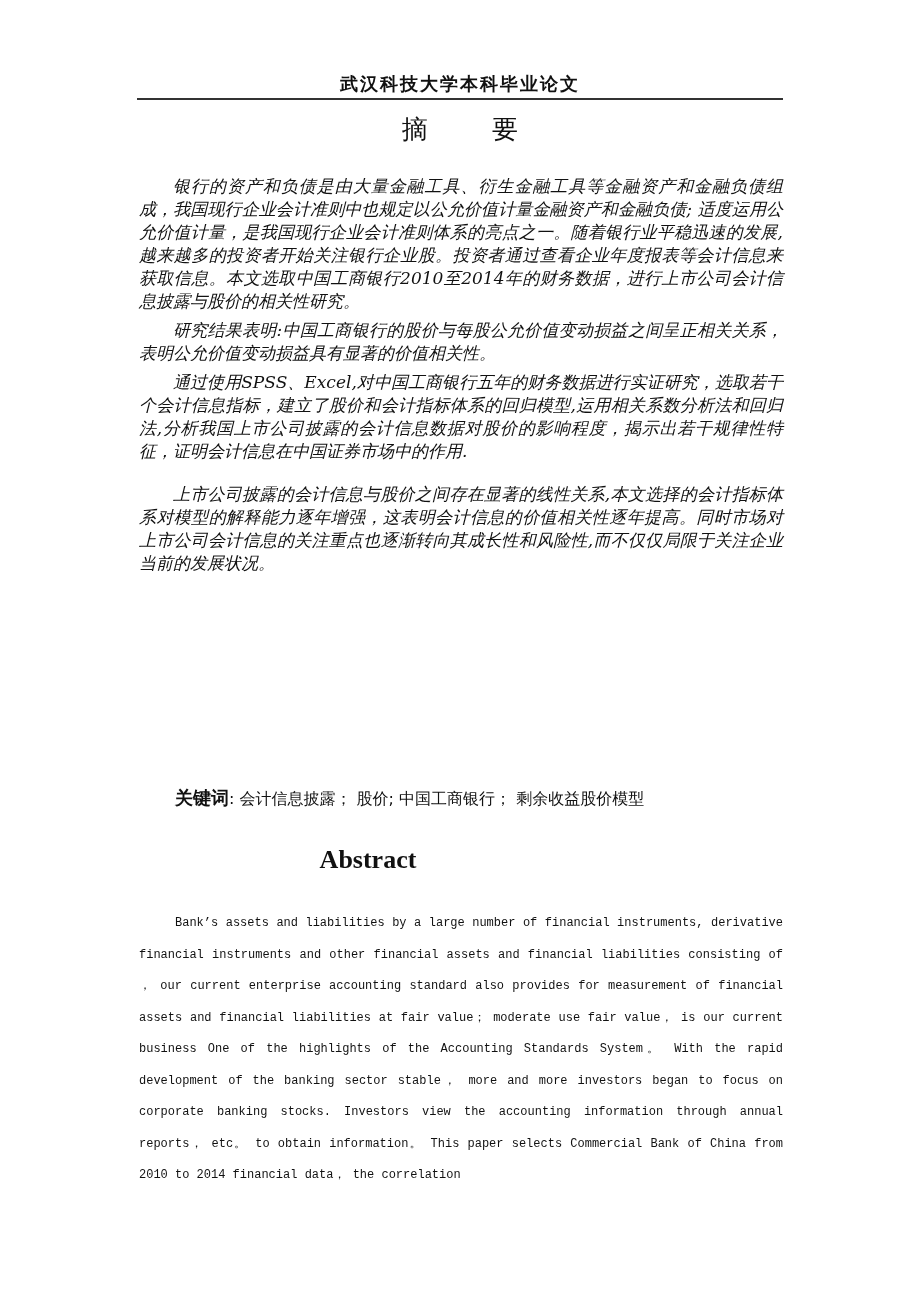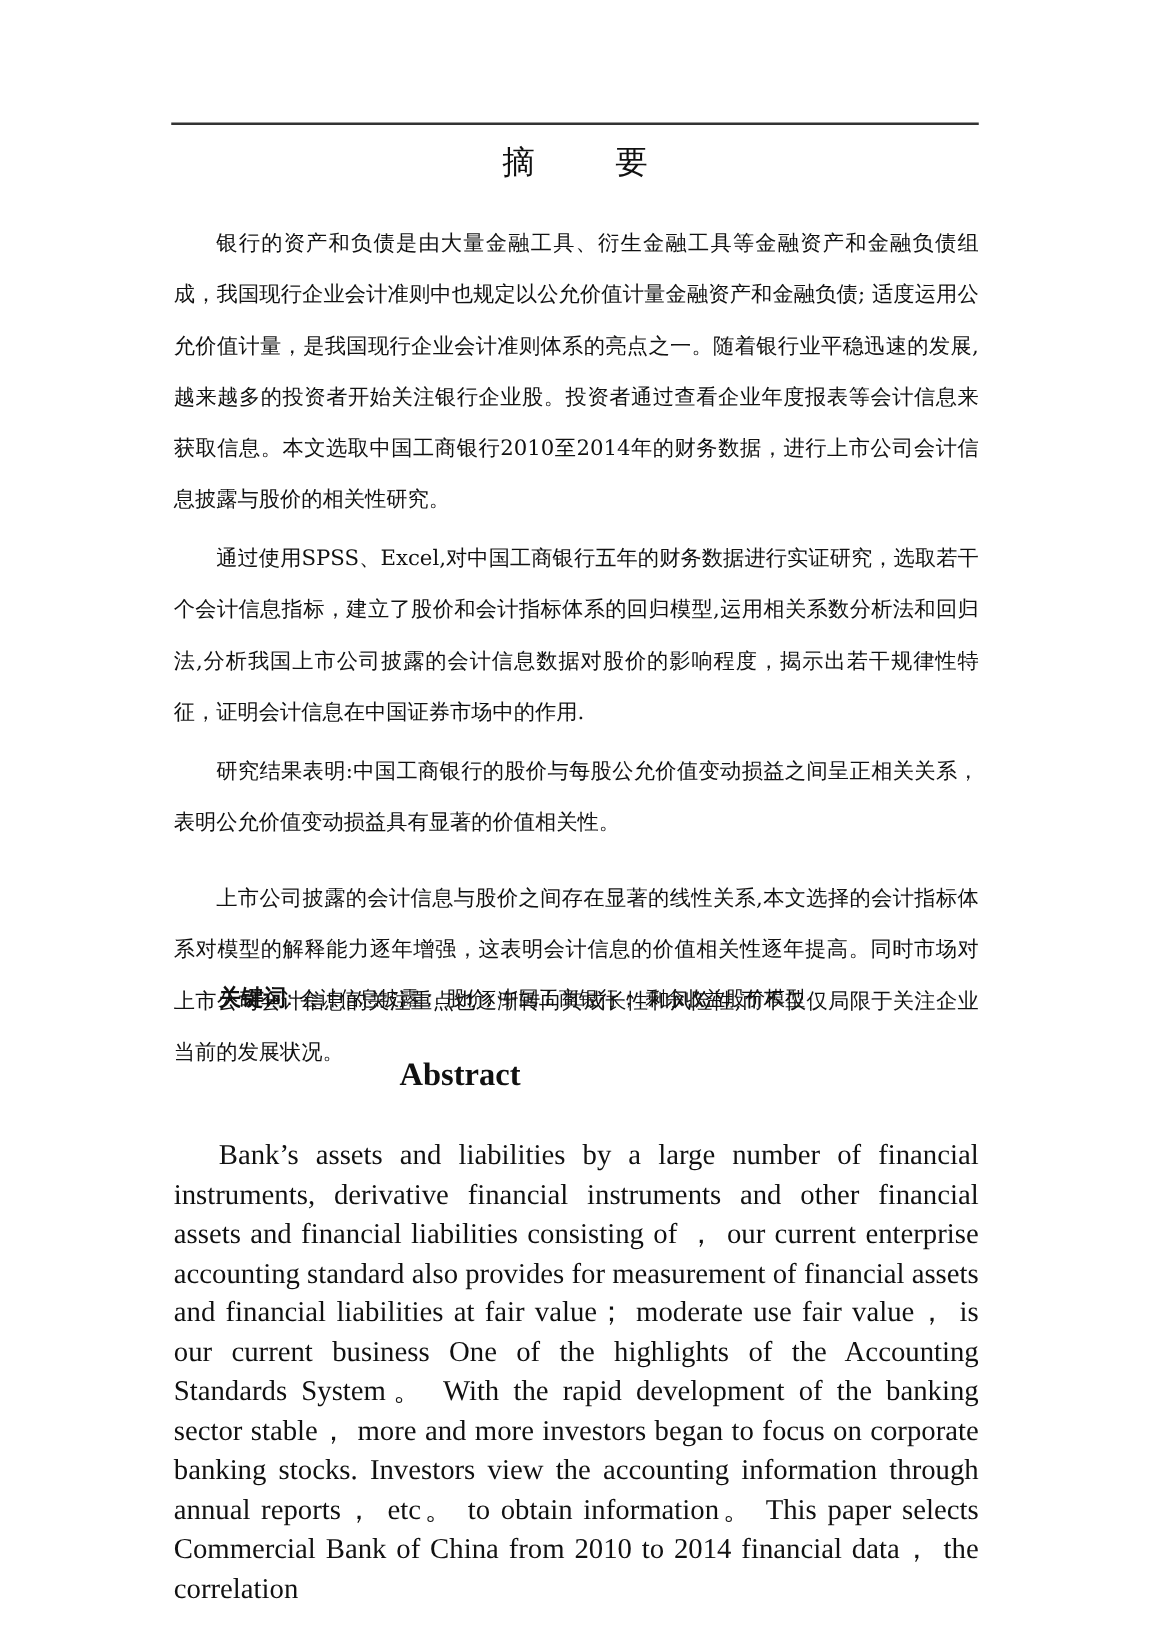--- a/index.html
+++ b/index.html
@@ -2,40 +2,41 @@
 <html><head>
 <meta charset="utf-8">
 <style>
   html, body { margin: 0; padding: 0; background: #ffffff; }
   body { width: 920px; height: 1302px; position: relative; overflow: hidden; color: #111; font-family: "DejaVu Serif", "Liberation Serif", serif; }
   .page { position: absolute; left: 0; top: 0; width: 920px; height: 1302px; }
   .running-header { position: absolute; left: 0; width: 920px; top: 72px; text-align: center; font-size: 18px; font-weight: bold; letter-spacing: 2px; font-family: "DejaVu Sans", sans-serif; }
   .header-rule { position: absolute; left: 137px; width: 646px; top: 98px; height: 0; border-top: 2px solid #333; }
   .cn-title { position: absolute; left: 0; width: 920px; top: 112px; text-align: center; font-size: 26px; letter-spacing: 28px; font-family: "DejaVu Sans", sans-serif; padding-left: 28px; box-sizing: border-box; }
   .text-block { position: absolute; left: 139px; width: 644px; }
-  .cn-para { margin: 0; font-size: 17px; line-height: 41px; text-align: justify; font-family: "DejaVu Serif", serif; text-indent: 34px; }
+  .cn-para { margin: 0; font-size: 17px; line-height: 23px; text-align: justify; font-family: "DejaVu Serif", serif; text-indent: 34px; font-style: italic; }
   .keywords { position: absolute; left: 139px; top: 786px; font-size: 16px; font-family: "DejaVu Sans", sans-serif; margin-left: 36px; }
   .keywords .label { font-size: 18px; font-weight: bold; }
   .en-title { position: absolute; left: 0; width: 736px; top: 845px; text-align: center; font-size: 26px; font-weight: bold; font-family: "Liberation Serif", serif; }
-  .en-para { margin: 0; font-size: 23px; line-height: 31.5px; text-align: justify; text-indent: 36px; font-family: Liberation Serif, serif; }
+  .en-para { margin: 0; font-size: 12px; line-height: 31.5px; text-align: justify; text-indent: 36px; font-family: Liberation Mono, monospace; }
   .watermark { position: absolute; left: 258px; top: 580px; font-size: 60px; color: rgba(200,200,200,0.35); font-family: "DejaVu Sans", sans-serif; letter-spacing: 2px; pointer-events: none; }
 </style>
 </head>
 <body>
 
 <div class="page">
 
+  <div class="running-header">武汉科技大学本科毕业论文</div>
   <div class="header-rule"></div>
 
   <div class="cn-title">摘 要</div>
 
   <div class="text-block" style="top:175px;">
     <p class="cn-para">银行的资产和负债是由大量金融工具、衍生金融工具等金融资产和金融负债组成，我国现行企业会计准则中也规定以公允价值计量金融资产和金融负债; 适度运用公允价值计量，是我国现行企业会计准则体系的亮点之一。随着银行业平稳迅速的发展,越来越多的投资者开始关注银行企业股。投资者通过查看企业年度报表等会计信息来获取信息。本文选取中国工商银行2010至2014年的财务数据，进行上市公司会计信息披露与股价的相关性研究。</p>
+    <p class="cn-para" style="margin-top:6px;">研究结果表明:中国工商银行的股价与每股公允价值变动损益之间呈正相关关系，表明公允价值变动损益具有显著的价值相关性。</p>
     <p class="cn-para" style="margin-top:6px;">通过使用SPSS、Excel,对中国工商银行五年的财务数据进行实证研究，选取若干个会计信息指标，建立了股价和会计指标体系的回归模型,运用相关系数分析法和回归法,分析我国上市公司披露的会计信息数据对股价的影响程度，揭示出若干规律性特征，证明会计信息在中国证券市场中的作用.</p>
-    <p class="cn-para" style="margin-top:6px;">研究结果表明:中国工商银行的股价与每股公允价值变动损益之间呈正相关关系，表明公允价值变动损益具有显著的价值相关性。</p>
     <p class="cn-para" style="margin-top:20px;">上市公司披露的会计信息与股价之间存在显著的线性关系,本文选择的会计指标体系对模型的解释能力逐年增强，这表明会计信息的价值相关性逐年提高。同时市场对上市公司会计信息的关注重点也逐渐转向其成长性和风险性,而不仅仅局限于关注企业当前的发展状况。</p>
   </div>
 
   <div class="keywords">
     <span class="label">关键词</span><span>: 会计信息披露； 股价; 中国工商银行； 剩余收益股价模型</span>
   </div>
 
   <div class="en-title">Abstract</div>
 
   <div class="text-block" style="top:908px;">

